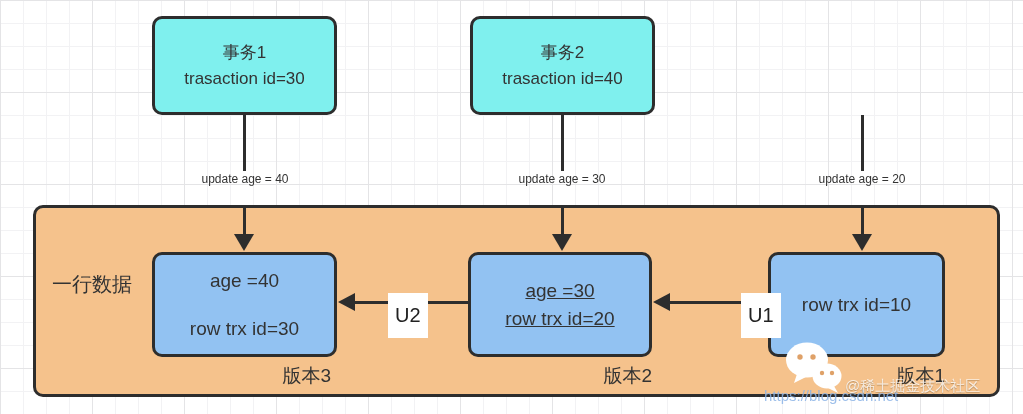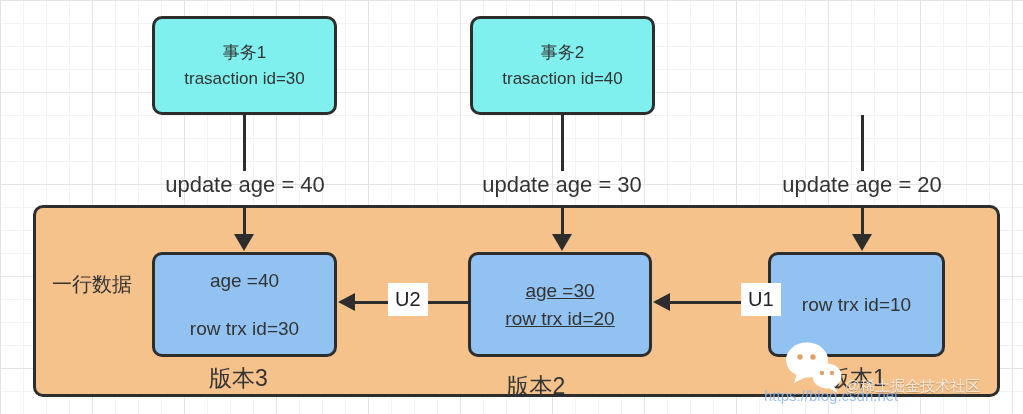--- a/index.html
+++ b/index.html
@@ -73,21 +73,21 @@
   .a0 { left: 234px; }
   .a1 { left: 552px; }
   .a2 { left: 852px; }
 
   
   .upd {
     position: absolute;
     top: 172px;
     width: 240px;
     text-align: center;
-    font-size: 22px;
+    font-size: 12px;
     color: #333;
     z-index: 2;
     background: transparent;
   }
   .upd.u0 { left: 125px; }
   .upd.u1 { left: 442px; }
   .upd.u2 { left: 742px; }
 
   
   .row-container {
@@ -130,27 +130,27 @@
     line-height: 1.45;
     z-index: 2;
   }
   .ver.v0 { left: 152px; width: 185px; gap: 20px; }
   .ver.v1 { left: 468px; width: 184px; text-decoration: underline; }
   .ver.v2 { left: 768px; width: 177px; }
 
   .cap {
     position: absolute;
     top: 363px;
-    text-align: center;
-    font-size: 23px;
+    text-align: right;
+    font-size: 19px;
     color: #333;
     z-index: 2;
   }
   .cap.v0 { left: 146px; width: 185px; }
-  .cap.v1 { left: 444px; width: 184px; margin-top: 8px; }
+  .cap.v1 { left: 468px; width: 184px; }
   .cap.v2 { left: 768px; width: 177px; }
 
   
   .hline {
     position: absolute;
     top: 301px;
     height: 3px;
     background: #2d2d2d;
     z-index: 2;
   }
@@ -164,25 +164,25 @@
     border-top: 9px solid transparent;
     border-bottom: 9px solid transparent;
     border-right: 17px solid #2d2d2d;
     z-index: 2;
   }
   .al0 { left: 338px; }
   .al1 { left: 653px; }
 
   .ulabel {
     position: absolute;
-    top: 283px;
+    top: 293px;
     background: #ffffff;
     color: #222;
     font-size: 20px;
-    padding: 5px 7px;
+    padding: 11px 7px;
     z-index: 3;
   }
   .ul0 { left: 388px; }
   .ul1 { left: 693px; margin-left: 48px; }
 
   
   .wm-icon { position: absolute; left: 784px; top: 340px; z-index: 5; }
   .wm-name {
     position: absolute;
     left: 836px;

